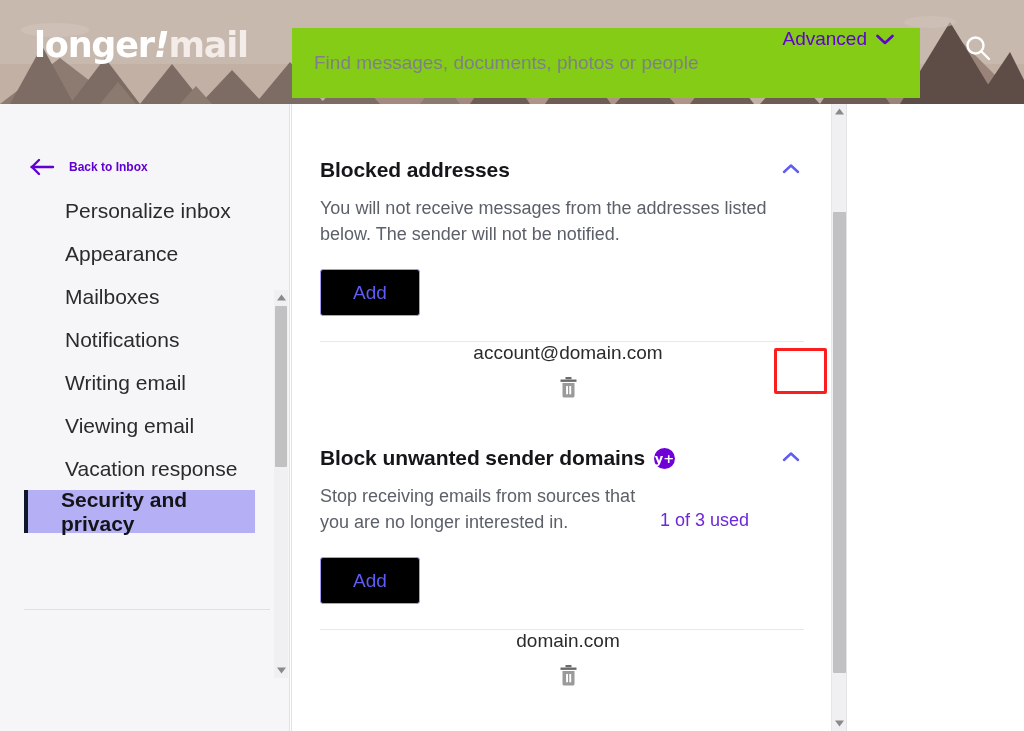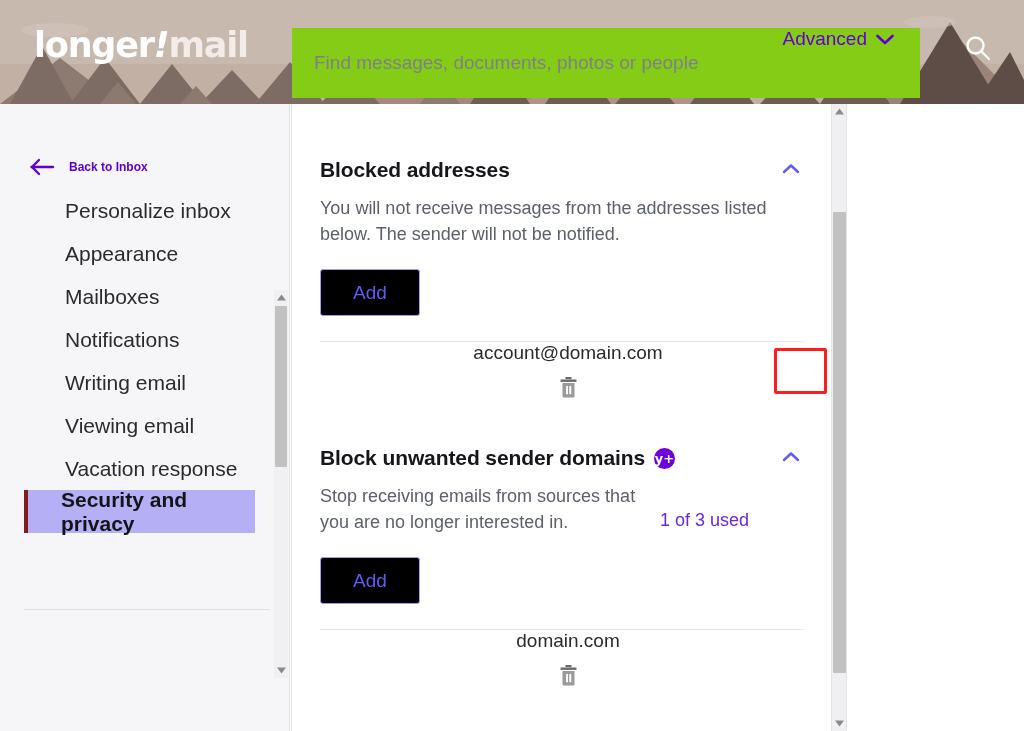--- a/index.html
+++ b/index.html
@@ -81,21 +81,21 @@
     width: 280px; height: 410px; overflow: hidden;
   }
   .navitem {
     height: 43px; display: flex; align-items: center;
     padding-left: 37px; font-size: 21px; color: #2b2b2e;
     cursor: pointer; border-left: 4px solid transparent;
     margin-left: 24px; width: 231px; border-radius: 0;
   }
   .navitem.active {
     background: #b5b0f6; font-weight: 700; color: #141418;
-    border-left: 4px solid #7f1d1d; padding-left: 33px;
+    border-left: 4px solid #0f172a; padding-left: 33px;
   }
 
   .side-scroll {
     position: absolute; left: 274px; top: 186px;
     width: 14px; height: 388px; background: #f0f0f2;
   }
   .side-scroll .thumb {
     position: absolute; left: 1px; top: 16px;
     width: 12px; height: 161px; background: #c1c1c1; border-radius: 1px;
   }

